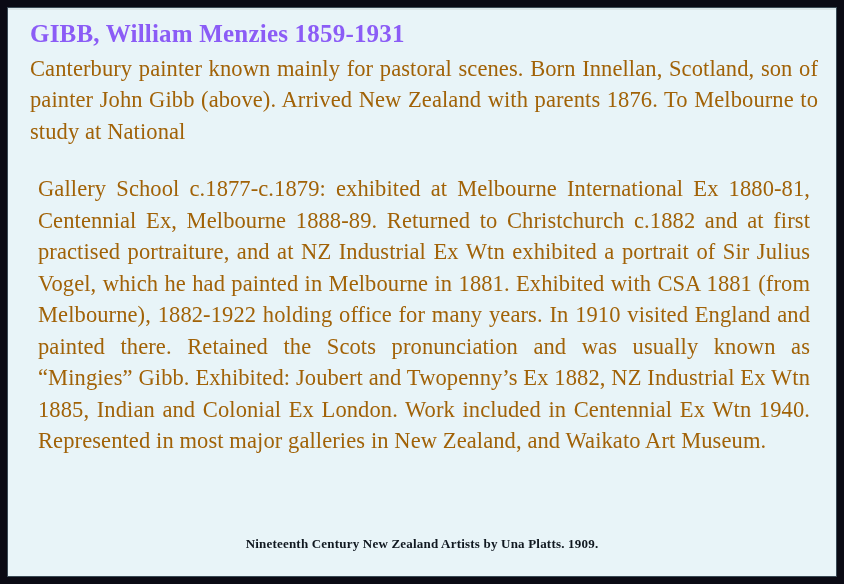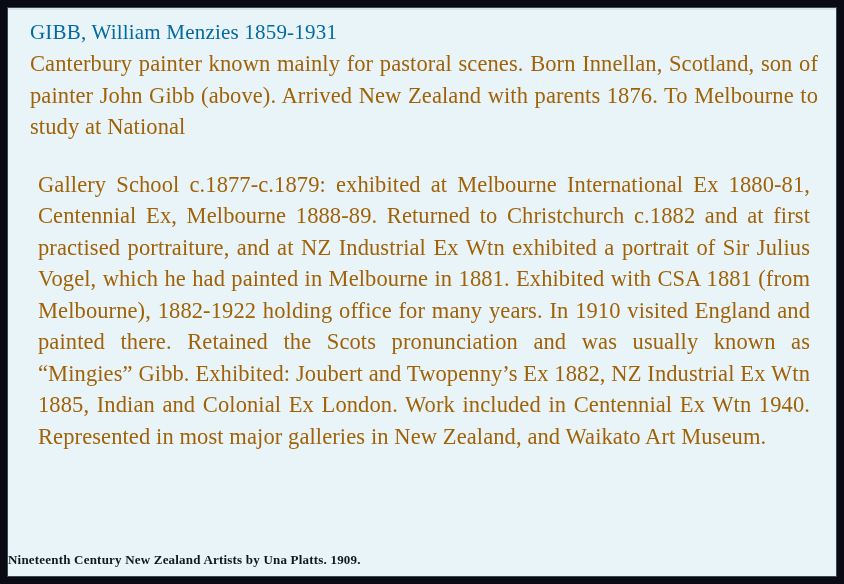--- a/index.html
+++ b/index.html
@@ -29,24 +29,24 @@
     background: #e8f4f8;
     border: 1px solid #3a4a55;
     overflow: hidden;
   }
   .content {
     box-sizing: border-box;
     padding: 12px 18px 0 22px;
   }
   .entry-title {
     font-family: "Liberation Serif", serif;
-    font-weight: normal;
-    font-size: 21px;
+    font-weight: bold;
+    font-size: 25px;
     letter-spacing: 0.2px;
-    color: #0369a1;
+    color: #8b5cf6;
     margin: 0 0 4px 0;
     line-height: 1.15;
   }
   .body-para {
     font-family: "Liberation Serif", serif;
     font-size: 22.5px;
     line-height: 1.40;
     color: #a16207;
     text-align: justify;
     text-justify: inter-word;
@@ -56,21 +56,22 @@
   .para-gap {
     height: 18px;
   }
   .para-two {
     margin: 8px;
   }
   .citation {
     position: absolute;
     left: 0;
     right: 0;
-    bottom: 8px;
+    bottom: 24px;
+    text-align: center;
     font-family: "Liberation Serif", serif;
     font-weight: bold;
     font-size: 13px;
     color: #101820;
     letter-spacing: 0.2px;
   }
   .noise-top {
     position: absolute;
     top: 0;
     left: 0;

